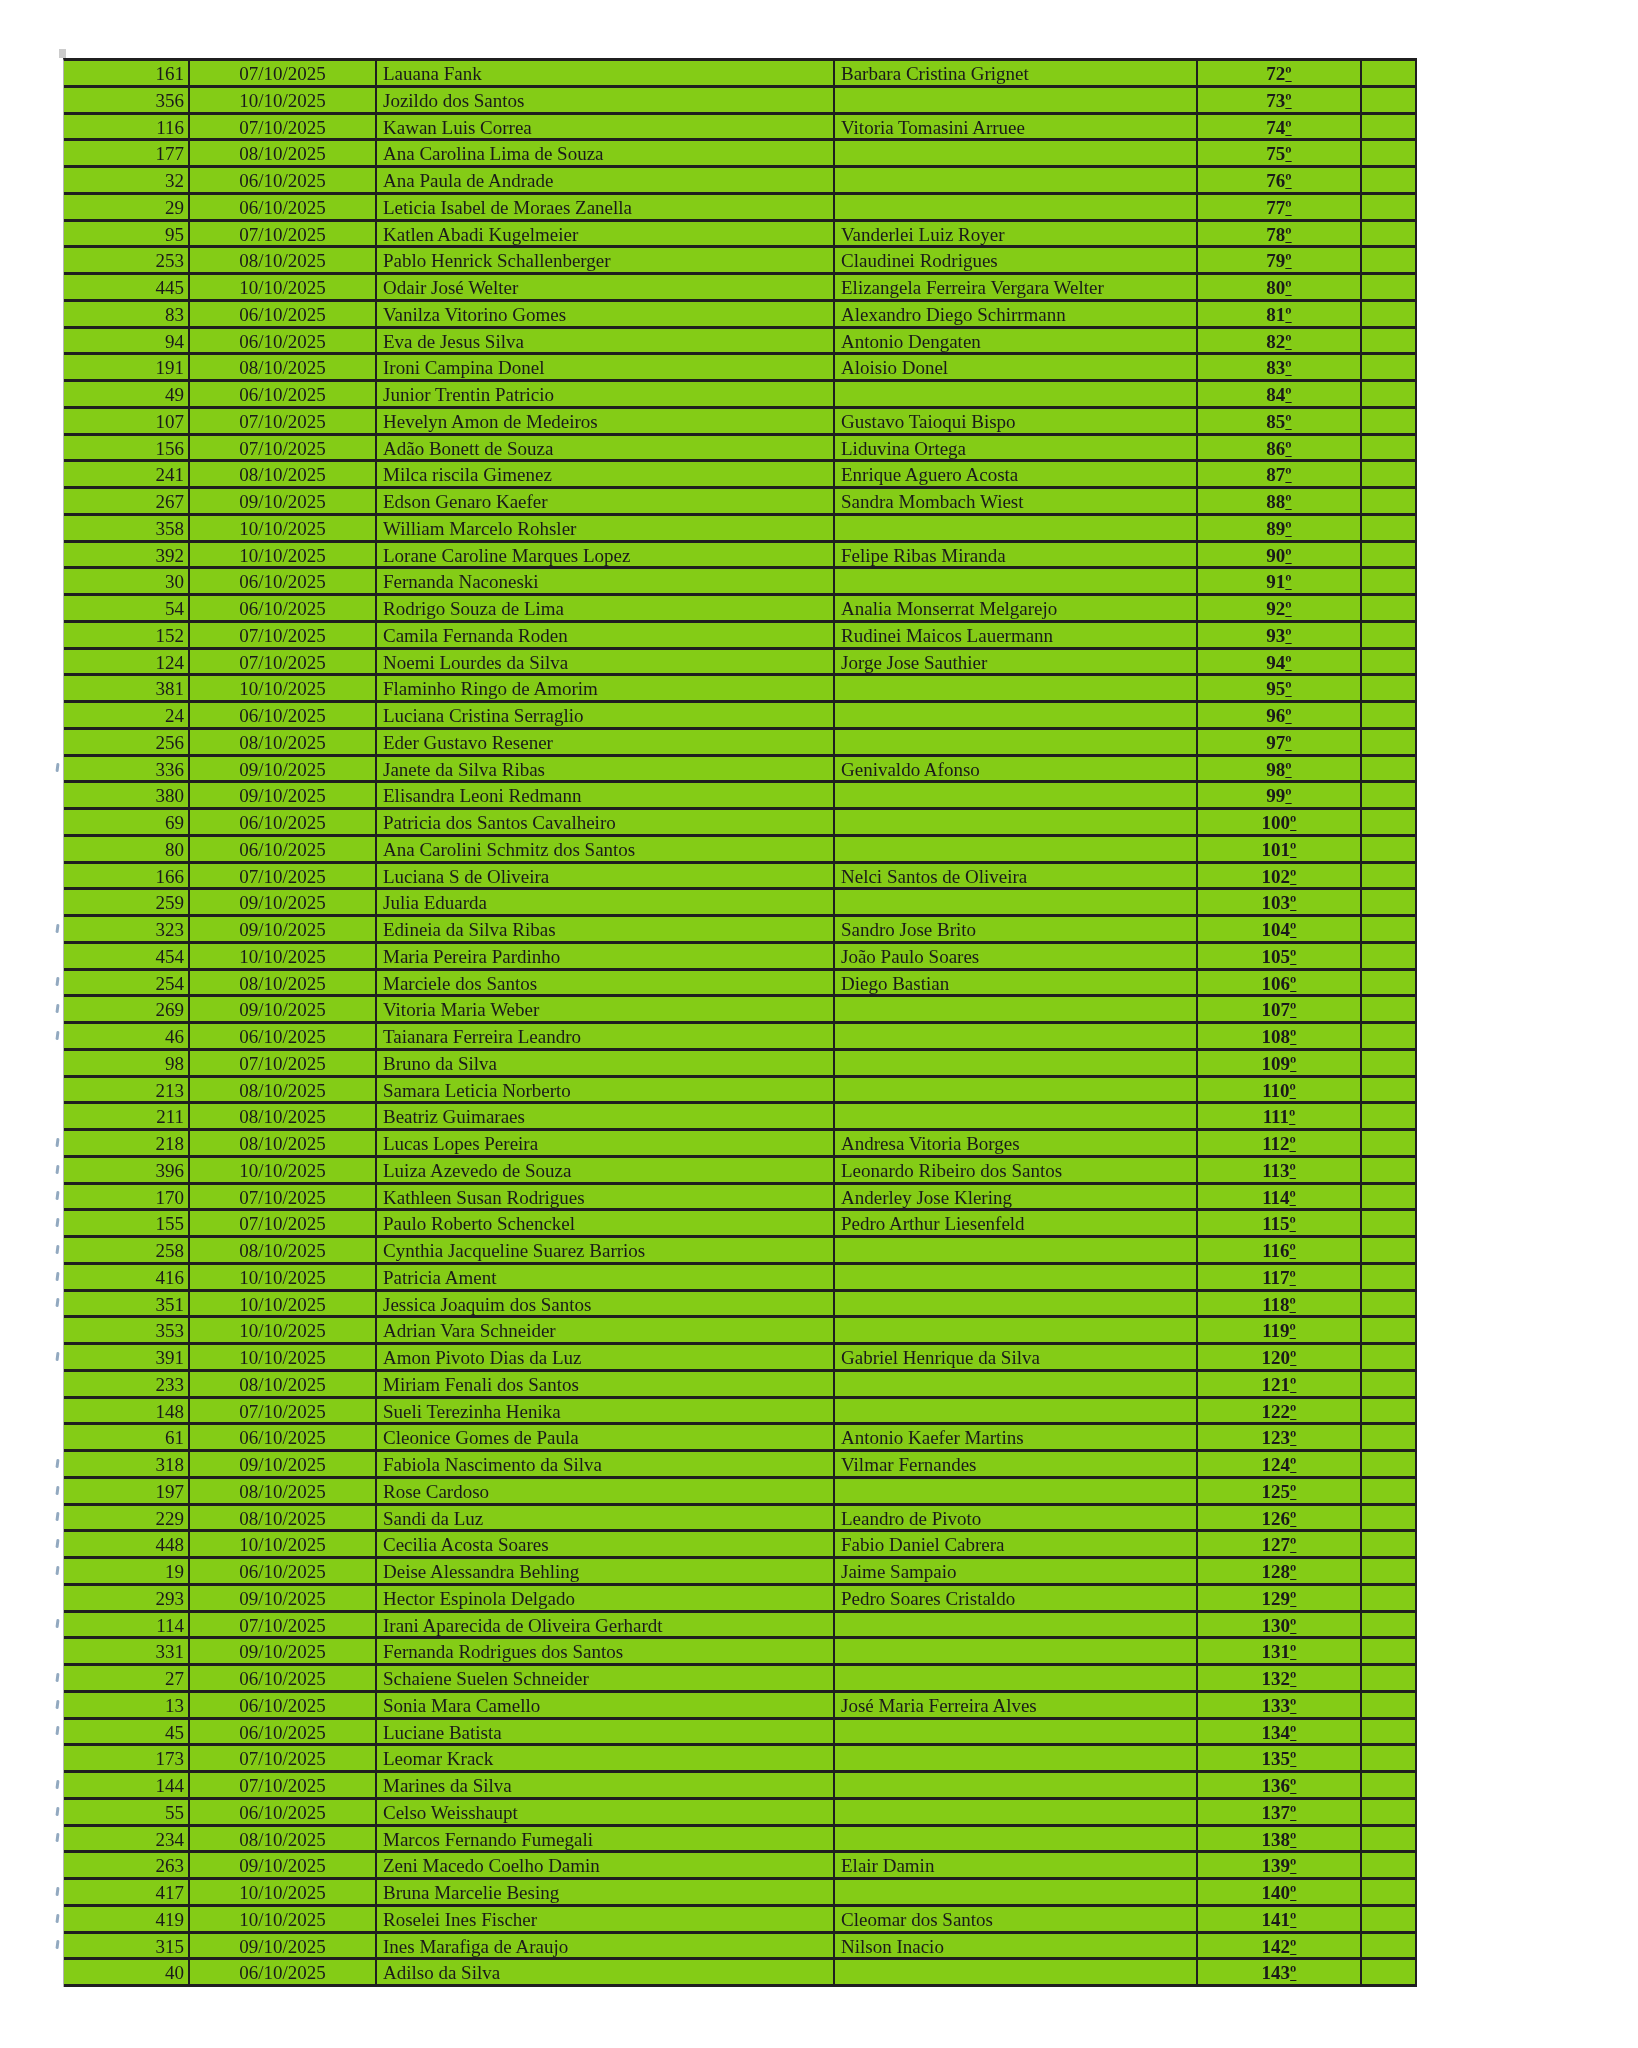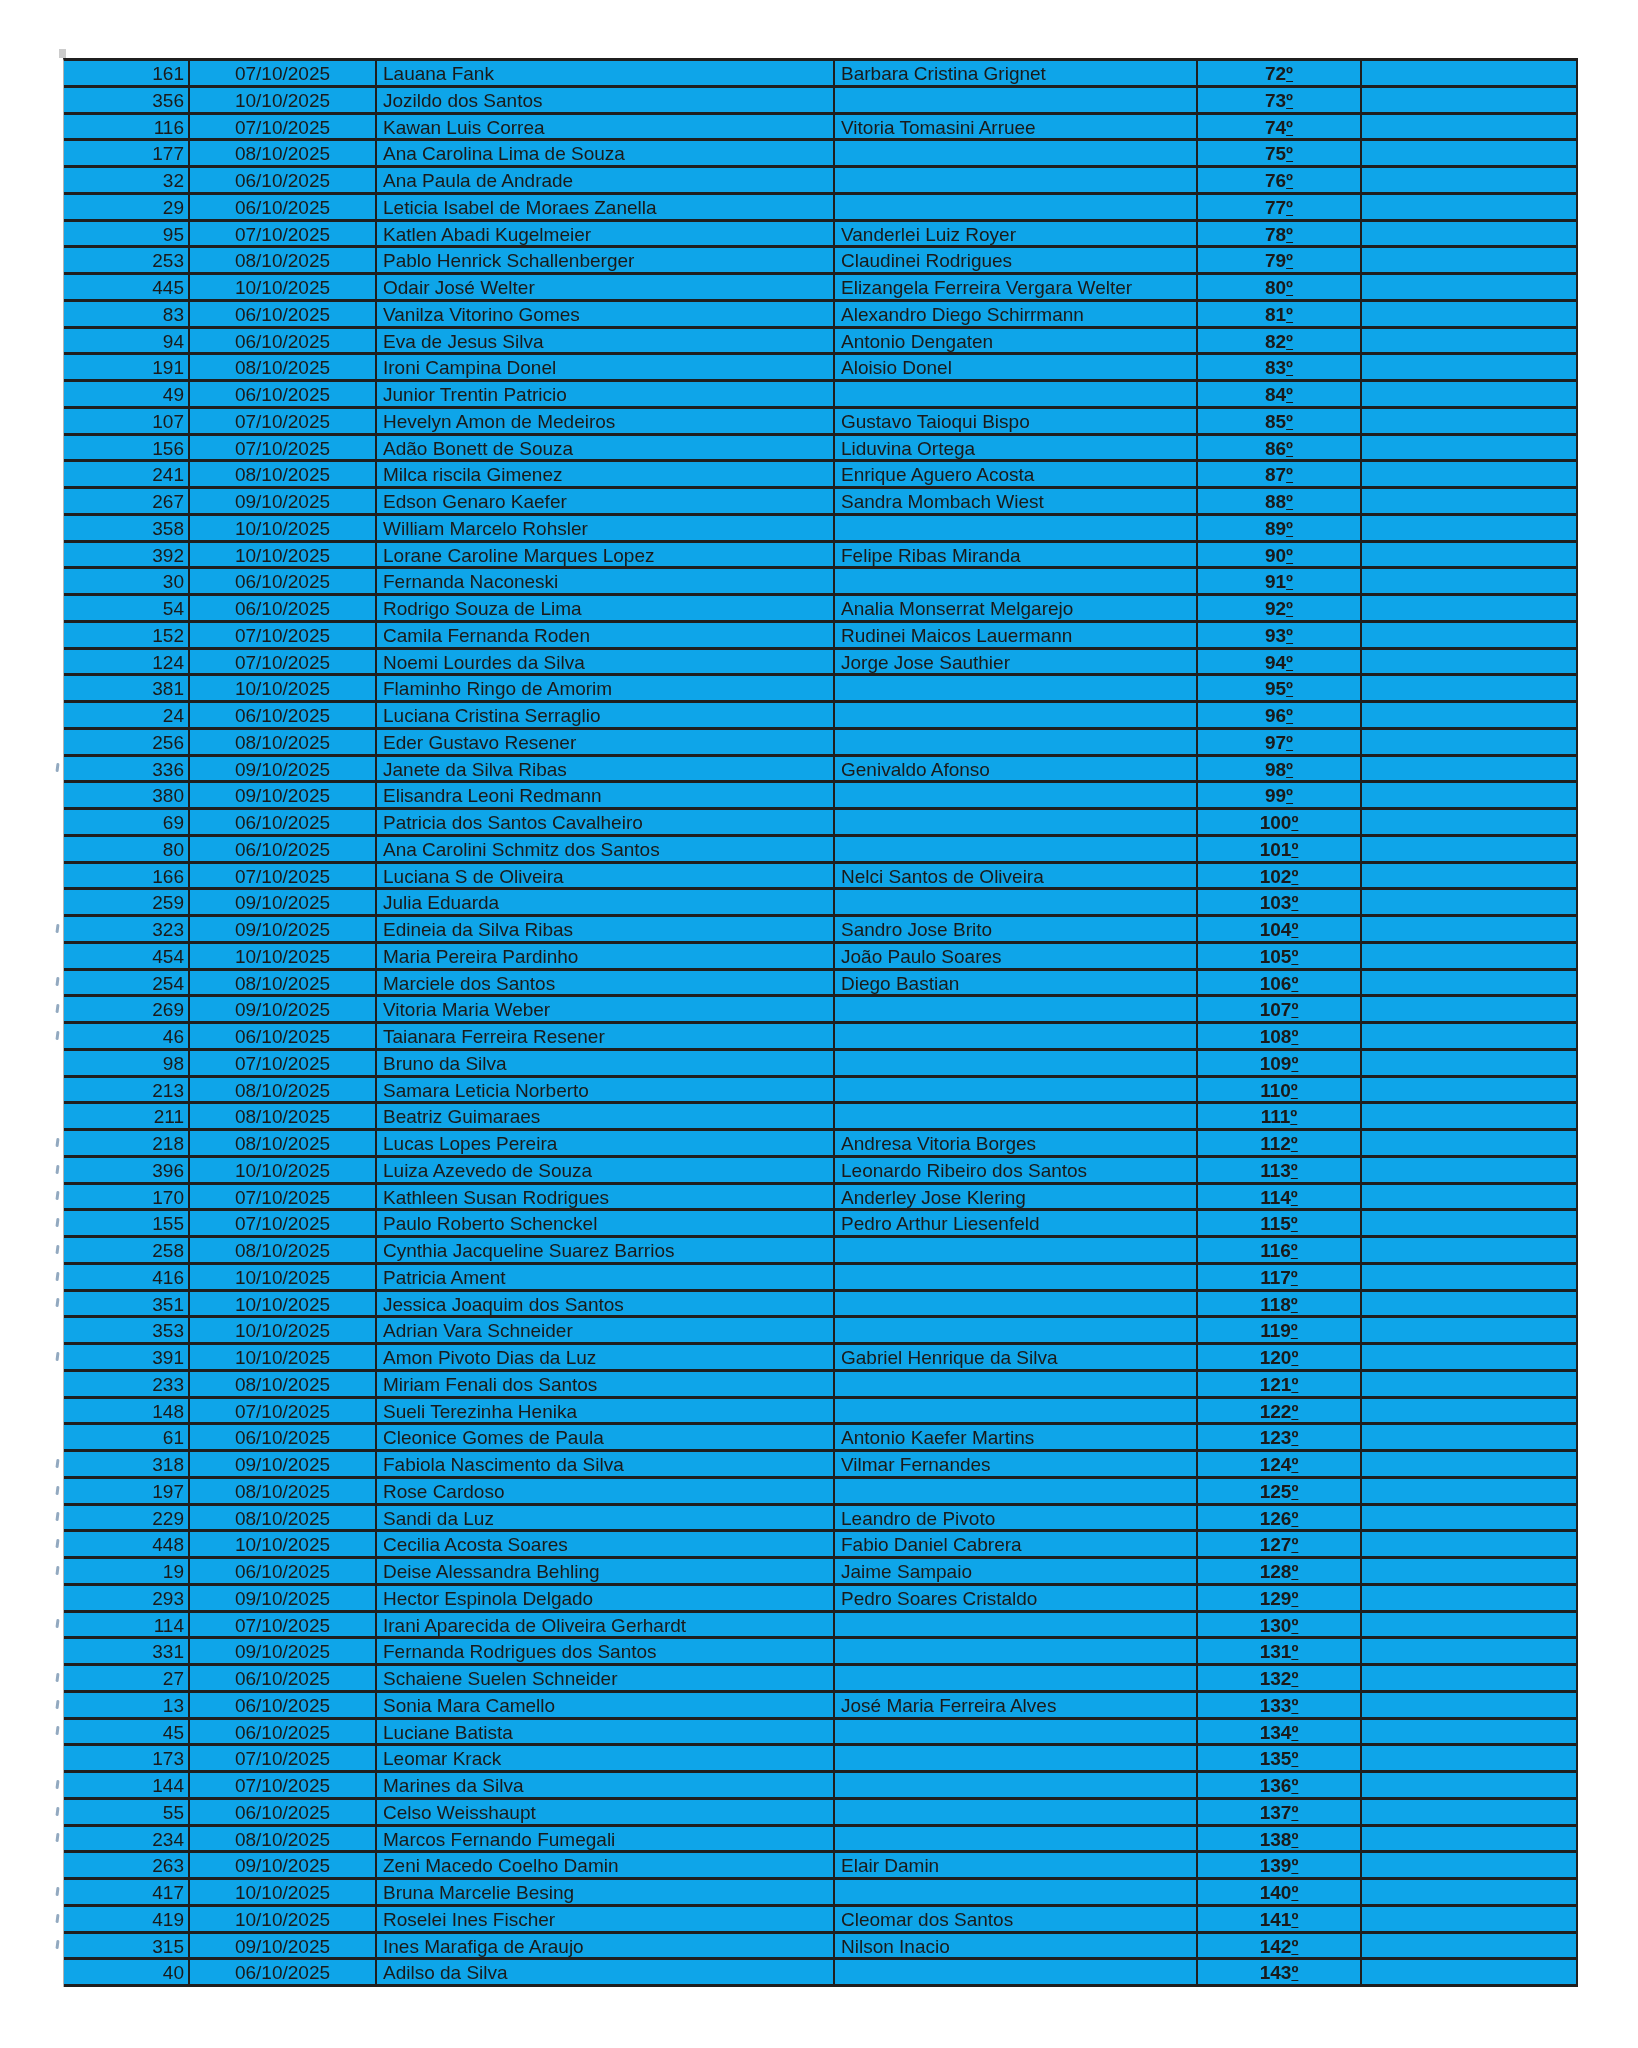--- a/index.html
+++ b/index.html
@@ -24,26 +24,27 @@
     left: 59px;
     top: 49px;
     width: 7px;
     height: 9px;
     background: #cccccc;
   }
   .ranking-table {
     position: absolute;
     left: 63px;
     top: 58px;
-    width: 1515px;
+    width: 1354px;
     box-sizing: border-box;
     border-top: 3px solid var(--border-color, #1f1f1f);
     border-right: 2px solid var(--border-color, #1f1f1f);
     border-left: 1px solid var(--left-edge-color, #b3b3b3);
-    background: #0ea5e9;
+    background: #84cc16;
+    font-family: Liberation Serif, serif;
   }
   .row {
     position: relative;
     display: grid;
     grid-template-columns: 126px 187px 458px 363px 164px 214px;
     height: 26.75px;
     box-sizing: border-box;
     border-bottom: 3px solid var(--border-color, #1f1f1f);
   }
   .cell {
@@ -370,21 +371,21 @@
     <div class="cell c-date">09/10/2025</div>
     <div class="cell c-name">Vitoria Maria Weber</div>
     <div class="cell c-partner"></div>
     <div class="cell c-pos">107<span class="ord">º</span></div>
     <div class="cell c-empty"></div>
   <span class="mark"></span>
       </div>
       <div class="row">
     <div class="cell c-id">46</div>
     <div class="cell c-date">06/10/2025</div>
-    <div class="cell c-name">Taianara Ferreira Resener</div>
+    <div class="cell c-name">Taianara Ferreira Leandro</div>
     <div class="cell c-partner"></div>
     <div class="cell c-pos">108<span class="ord">º</span></div>
     <div class="cell c-empty"></div>
   <span class="mark"></span>
       </div>
       <div class="row">
     <div class="cell c-id">98</div>
     <div class="cell c-date">07/10/2025</div>
     <div class="cell c-name">Bruno da Silva</div>
     <div class="cell c-partner"></div>

